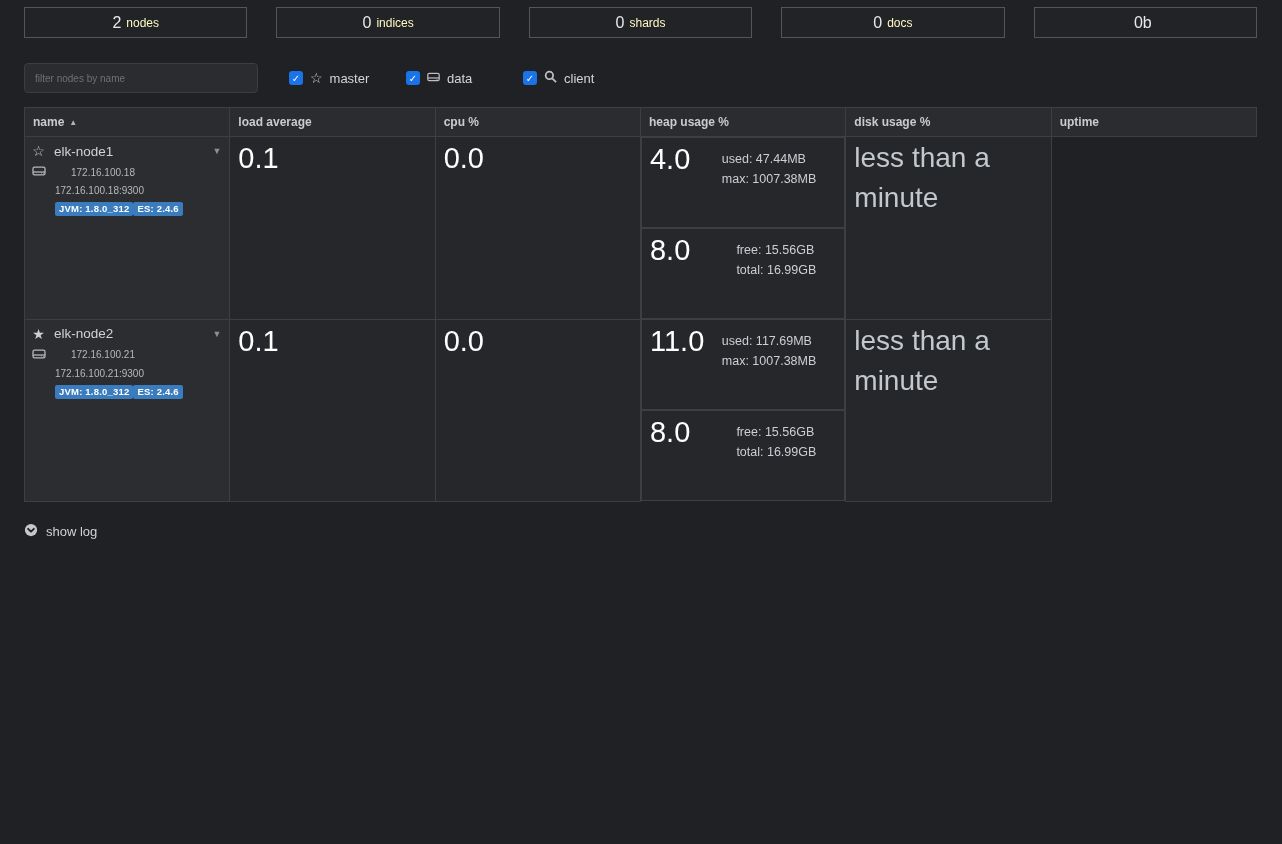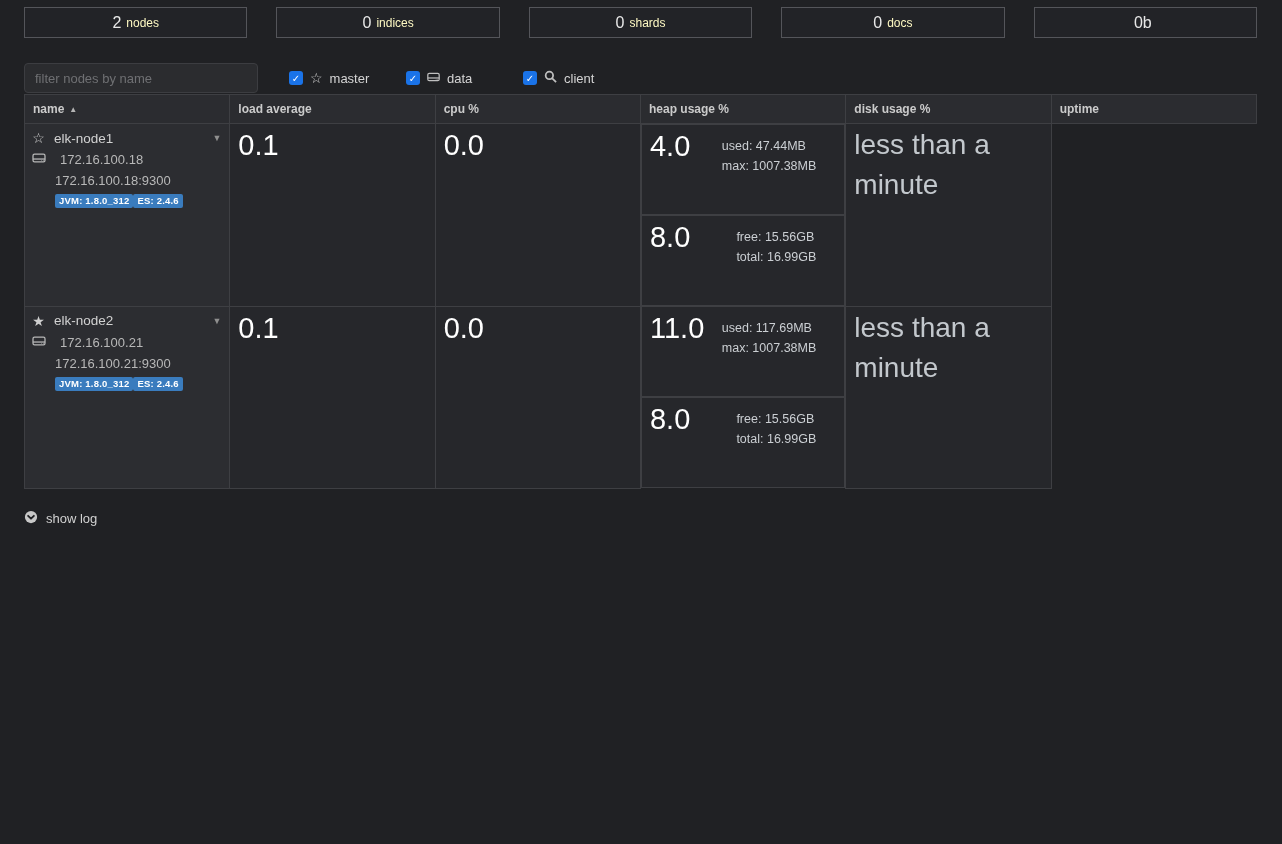--- a/index.html
+++ b/index.html
@@ -18,52 +18,52 @@
     display:flex; align-items:center; justify-content:center; gap:5px;
     background:#222327;
   }
   .stat-value { font-size:16px; color:#e8e8e8; }
   .stat-unit  { font-size:12px; color:#fef9c3; }
 
   
   .filter-row { margin-top:25px; display:flex; align-items:center; height:30px; }
   .filter-input {
     width:234px; height:30px; background:#2b2c2f; border:1px solid #3c3d41;
-    border-radius:4px; color:#d5d5d5; font-size:13px; padding:0 10px;
+    border-radius:4px; color:#d5d5d5; font-size:10px; padding:0 10px;
     outline:none; font-family:inherit;
   }
   .filter-input::placeholder { color:#6f7073; }
   .chk-group {
     width:117px; display:flex; align-items:center; gap:7px;
     margin-left:0; cursor:pointer; font-size:13px; color:#d5d5d5;
   }
   .chk-group:first-of-type { margin-left:31px; }
   .checkbox {
     width:14px; height:14px; background:#1a73e8; border-radius:3px;
     display:flex; align-items:center; justify-content:center;
     color:#fff; font-size:10px; font-weight:700; flex:0 0 auto;
   }
   .fstar { font-size:14px; color:#cfcfcf; line-height:1; }
   .icon-svg { display:block; flex:0 0 auto; }
 
   
-  table.nodes { margin-top:1px; width:100%; border-collapse:collapse; table-layout:fixed; }
+  table.nodes { margin-top:14px; width:100%; border-collapse:collapse; table-layout:fixed; }
   th {
     height:29px; background:#2b2c30; border:1px solid #3e3f43;
     font-size:12px; font-weight:700; color:#cbcbcb; text-align:left;
     padding:0 8px; cursor:pointer;
   }
   .sort-arrow { font-size:8px; color:#b5b5b5; margin-left:5px; vertical-align:1px; }
   td { border:1px solid #3e3f43; vertical-align:top; height:91px; background:#26272b; }
 
   .name-cell { background:#2c2d31; padding:6px 8px 6px 6px; }
   .name-line { display:flex; align-items:center; gap:8px; font-size:13.5px; color:#d2d2d2; }
   .node-star { font-size:14px; color:#cfcfcf; width:15px; text-align:center; flex:0 0 auto; }
   .caret { margin-left:auto; font-size:9px; color:#8f8f8f; cursor:pointer; }
-  .ip-line { display:flex; align-items:center; gap:14px; margin-top:6px; font-size:13px; color:#b8b8b8; padding-left:1px; }
+  .ip-line { display:flex; align-items:center; gap:25px; margin-top:6px; font-size:10px; color:#b8b8b8; padding-left:1px; }
   .ip-line.indent { padding-left:24px; margin-top:6px; }
   .badge-row { display:flex; margin-top:6px; padding-left:24px; }
   .badge {
     background:#3a7cbe; color:#fff; font-size:9.5px; font-weight:700;
     padding:2px 4px; border-radius:2px; line-height:1.1; letter-spacing:.2px;
   }
 
   .metric-cell { padding:3px 8px; }
   .big { font-size:29px; line-height:36px; color:#ffffff; }
   .split { display:flex; justify-content:space-between; padding-right:28px; }

